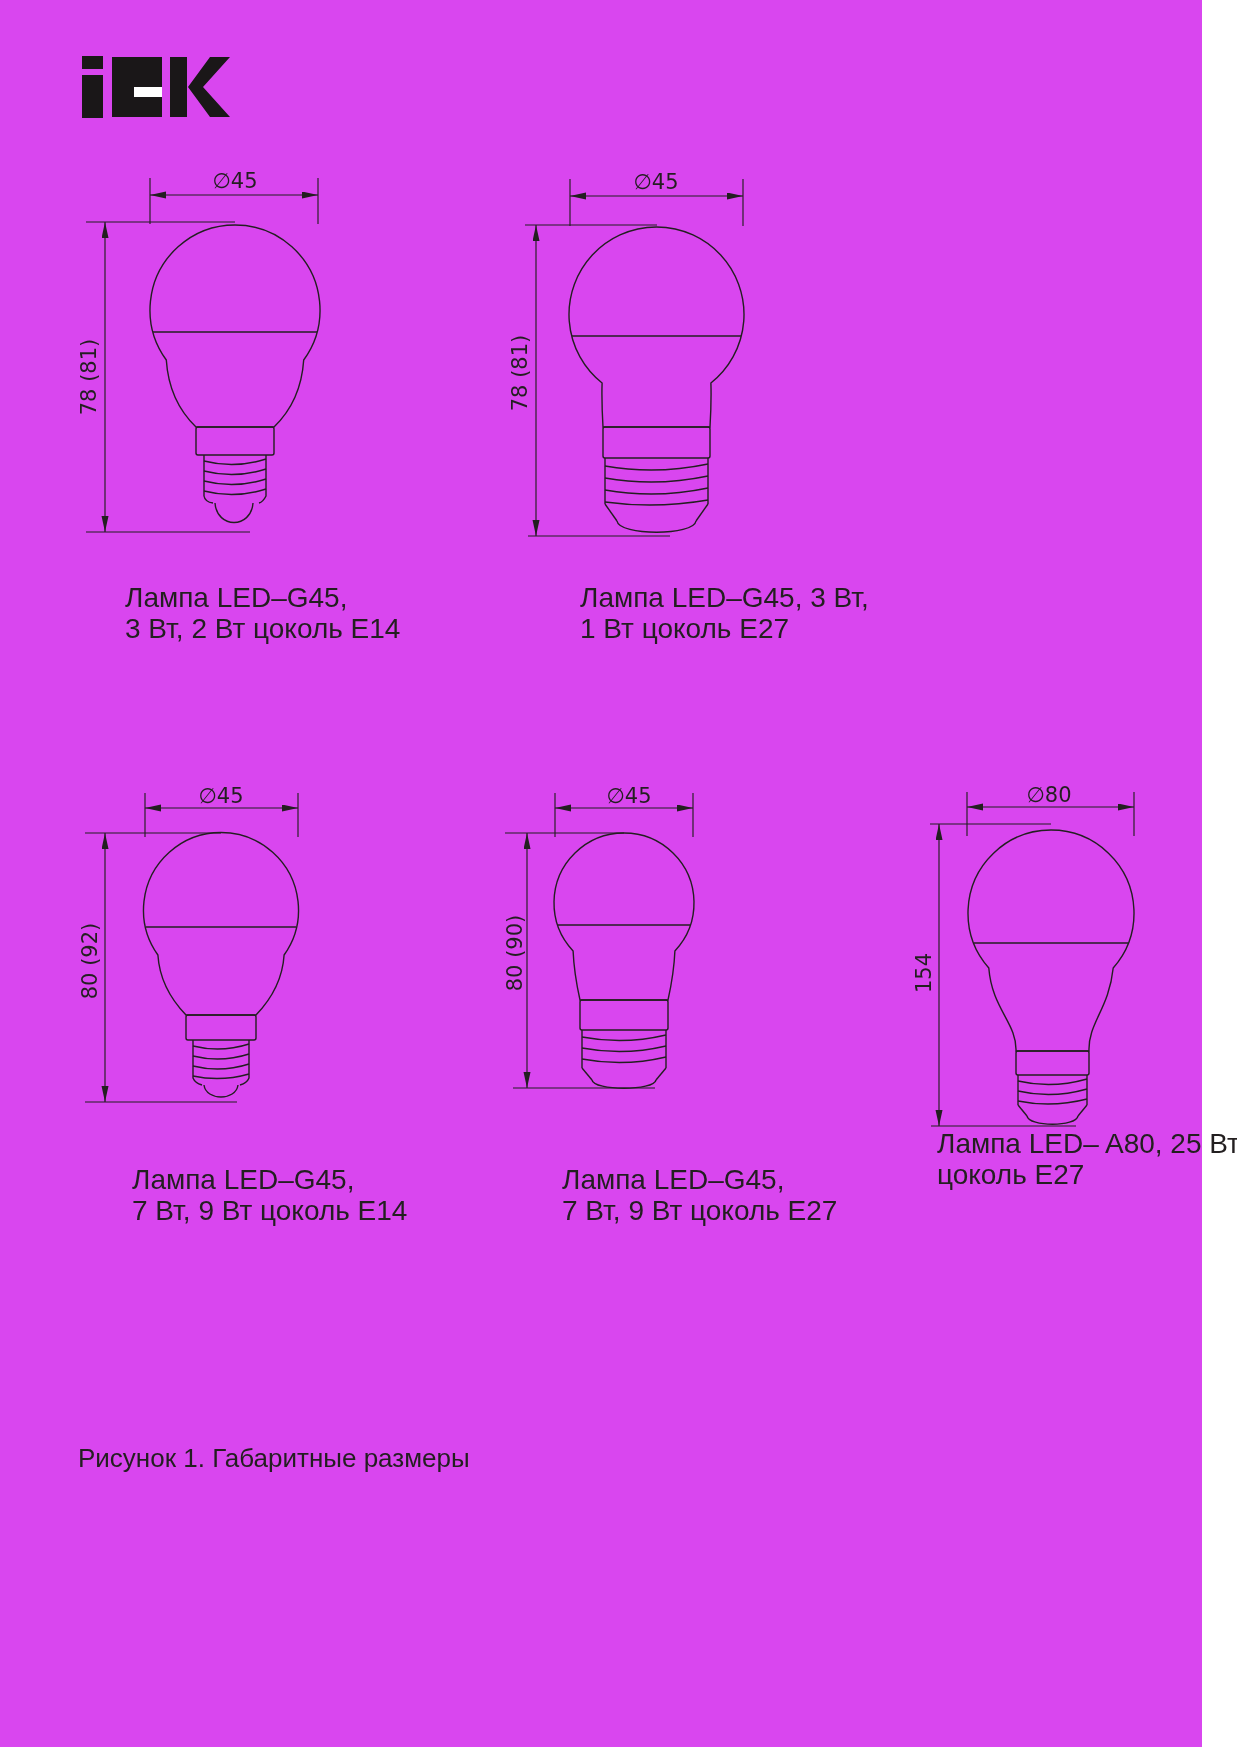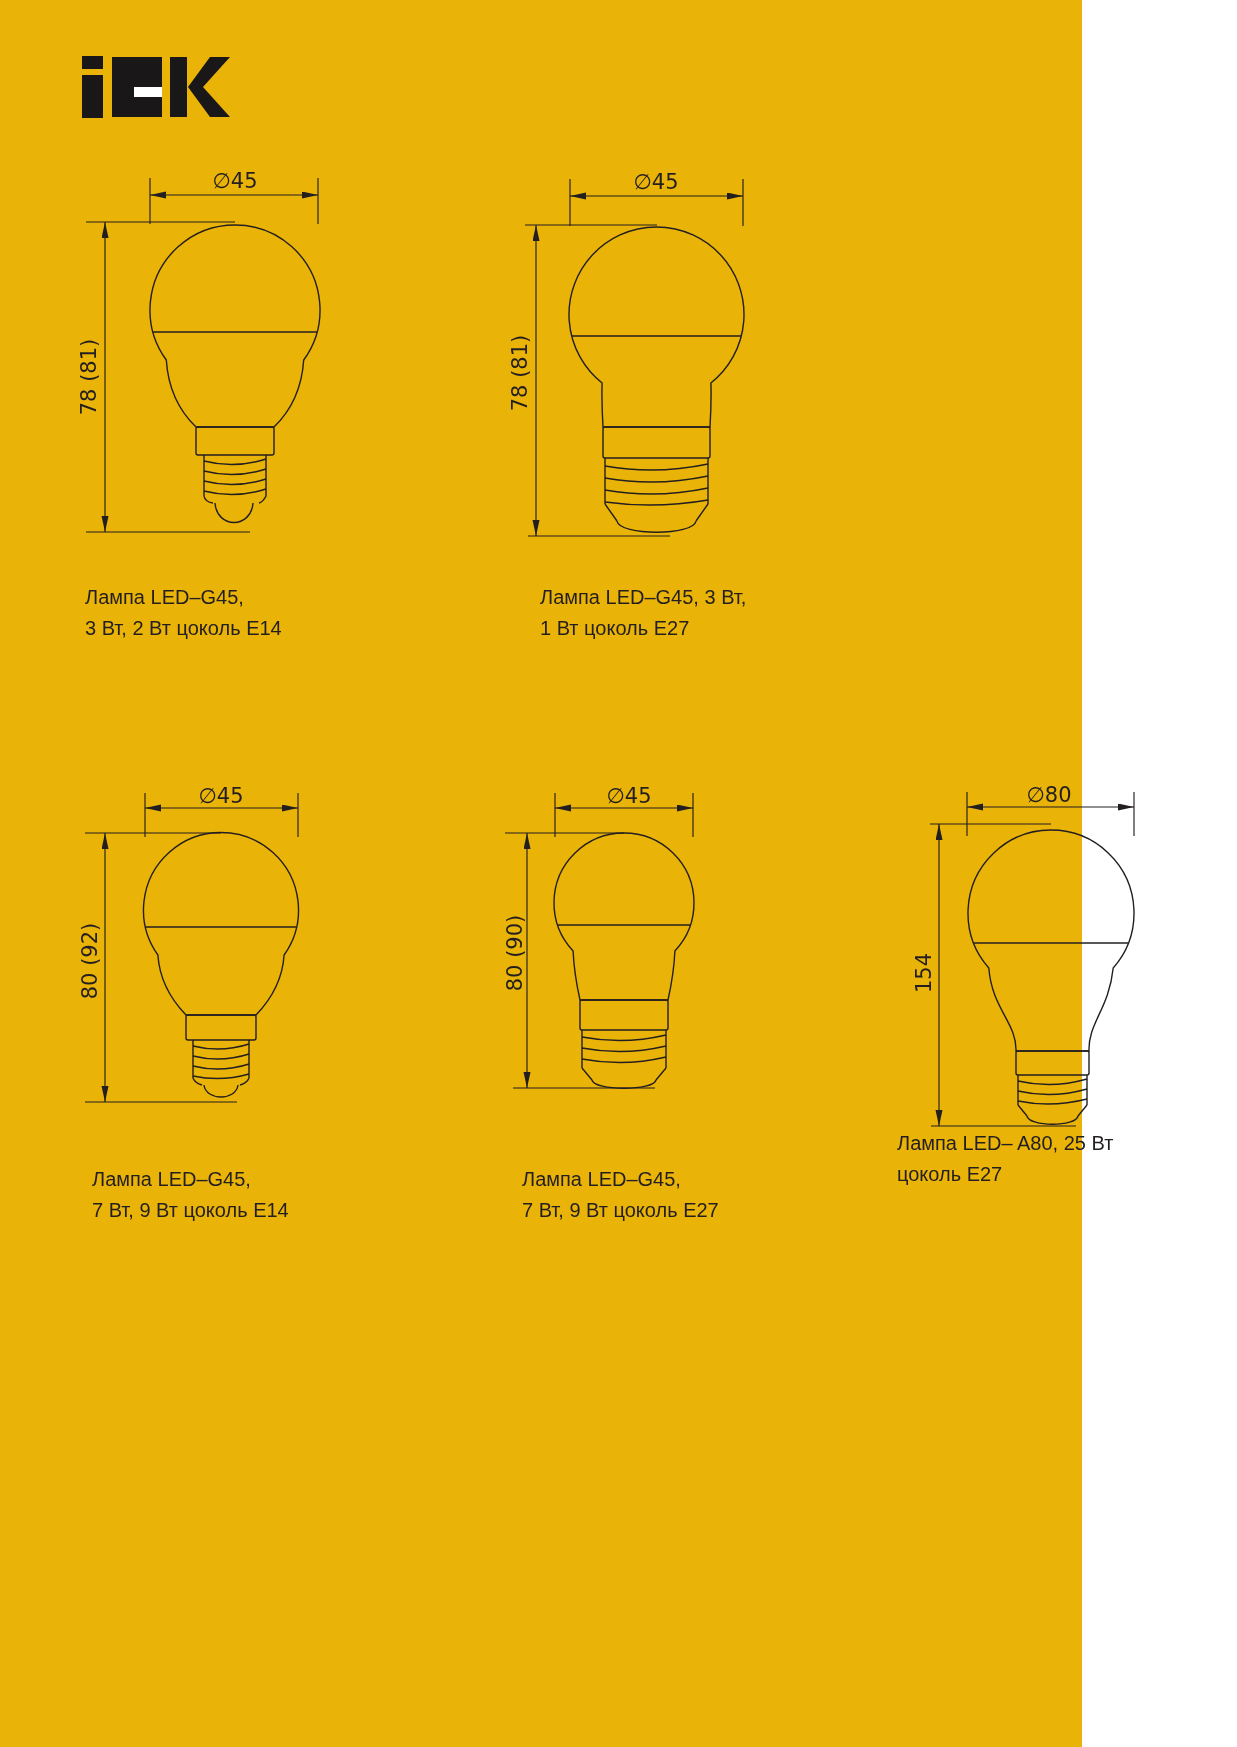--- a/index.html
+++ b/index.html
@@ -4,38 +4,38 @@
 <style>
   html,body{margin:0;padding:0;}
   body{
     width:1237px;height:1747px;
     background:#ffffff;
     font-family:"Liberation Sans",sans-serif;
     color:#231f20;
     position:relative;
     overflow:hidden;
   }
-  .page{position:absolute;left:0;top:0;width:1082px;height:1747px;background:#eab308;}
+  .page{position:absolute;left:0;top:0;width:1202px;height:1747px;background:#d946ef;}
   .logo{position:absolute;left:82px;top:56px;width:148px;height:62px;}
   .lamp{position:absolute;}
   .lamp svg{position:absolute;left:0;top:0;overflow:visible;}
   .ln{fill:none;stroke:#231f20;stroke-width:1.4;}
   .thin{fill:none;stroke:#231f20;stroke-width:1.15;}
   .dim-label{
     position:absolute;
     font-family:"DejaVu Sans","Liberation Sans",sans-serif;
     font-size:21px;line-height:24px;
     color:#231f20;text-align:center;white-space:nowrap;
   }
   .dim-label.horiz{width:100px;}
   .dim-label.vert{width:160px;height:26px;transform:rotate(-90deg);}
   .caption{
     position:absolute;
-    font-size:20px;line-height:31px;
-    color:#231f20;white-space:nowrap;
+    font-size:28px;line-height:31px;
+    color:#231f20;white-space:nowrap;margin-left:40px;
   }
   .figure-caption{
     position:absolute;left:78px;top:1443px;
     font-size:26px;color:#231f20;white-space:nowrap;
   }
 </style>
 </head>
 <body>
 
 <div class="page">
@@ -211,14 +211,15 @@
       <path class="ln" d="M113,333 C115,344 162,344 164,333"></path>
     </svg>
     <div class="dim-label horiz" style="left:85px;top:0px;">∅80</div>
     <div class="dim-label vert" style="left:-69px;top:177px;">154</div>
   </div>
   <div class="caption" style="left:897px;top:1128px;">
     <div>Лампа LED– A80, 25 Вт</div>
     <div>цоколь E27</div>
   </div>
 
+  <div class="figure-caption">Рисунок 1. Габаритные размеры</div>
 
 </div>
 
 </body></html>

